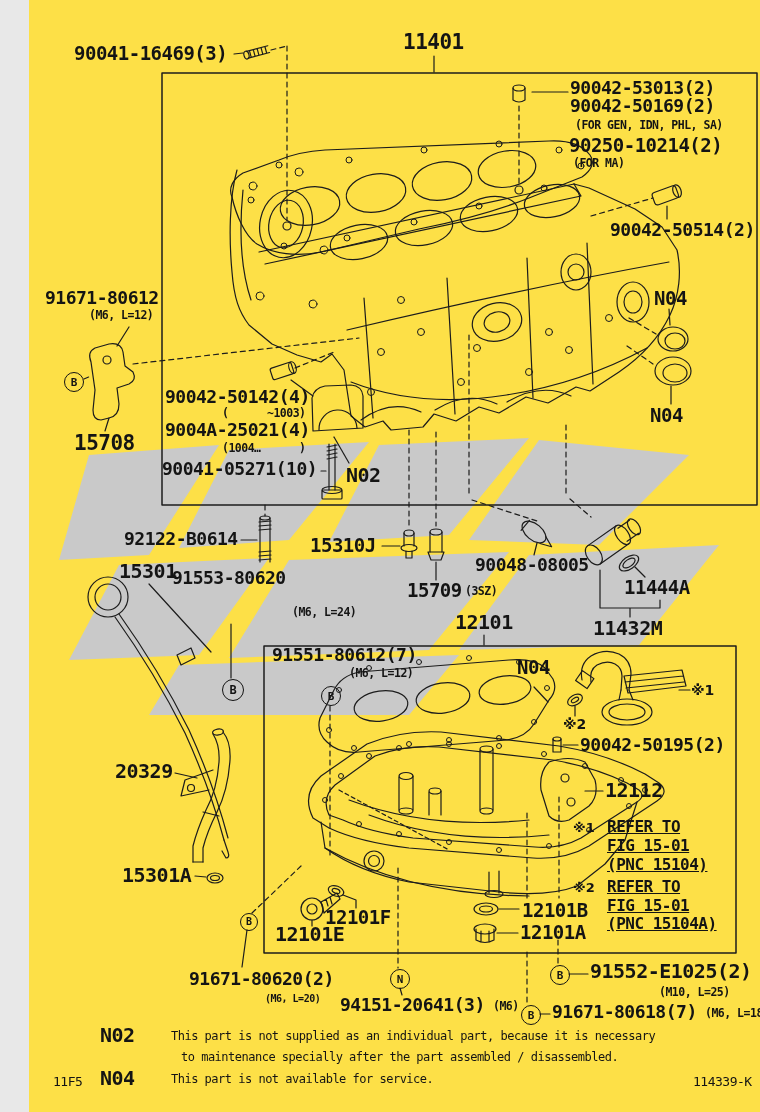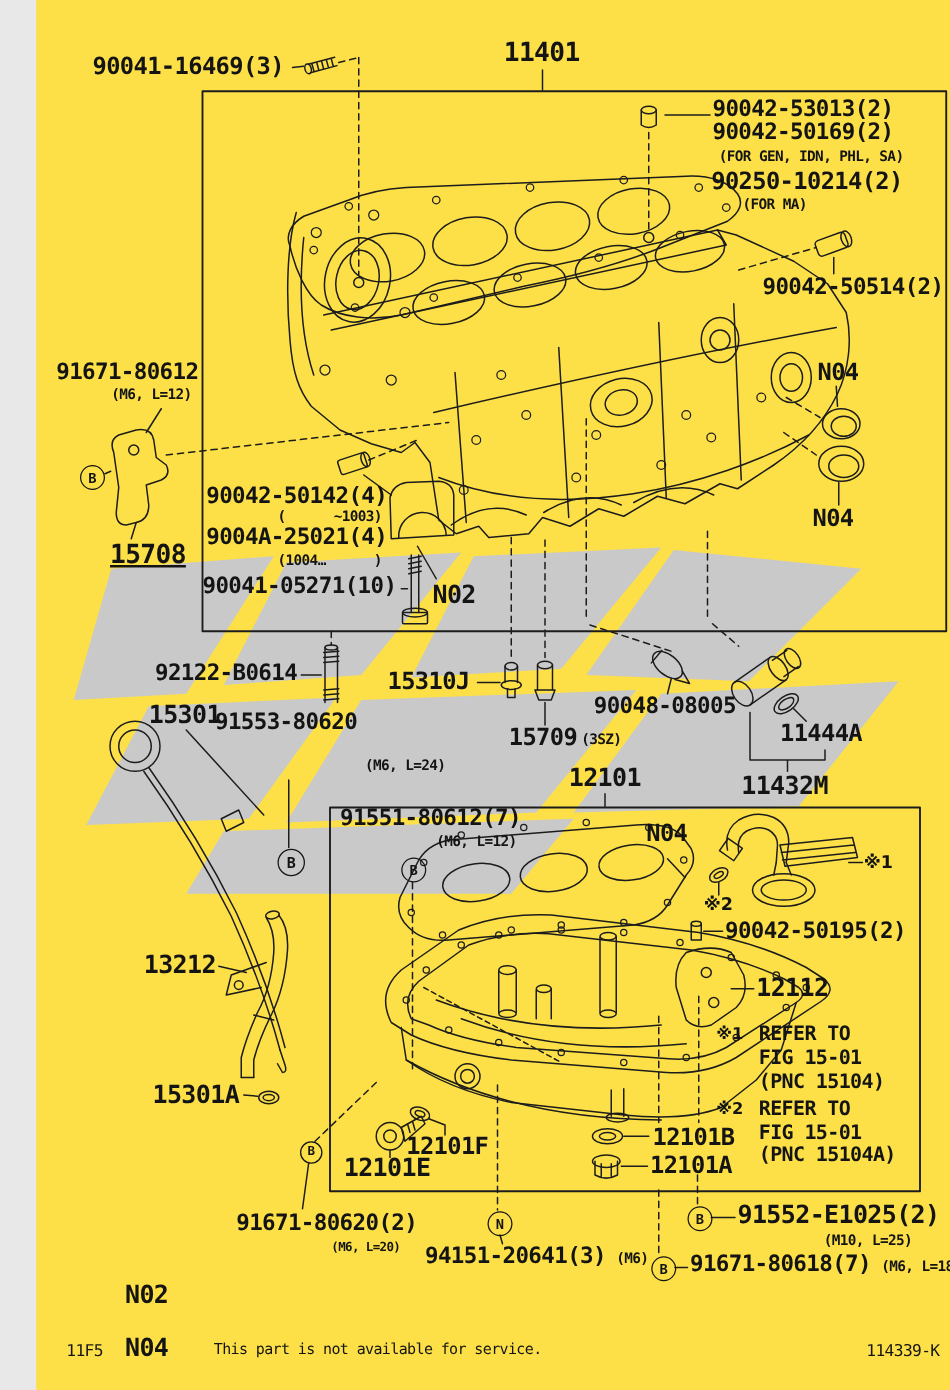--- a/index.html
+++ b/index.html
@@ -3,21 +3,21 @@
 <meta charset="utf-8">
 <style>
   html,body{margin:0;padding:0;background:#e8e8e8;}
   .canvas{position:relative;width:760px;height:1112px;background:#fde047;overflow:hidden;
           font-family:"DejaVu Sans Mono", monospace;margin-left:29px;}
   .canvas svg{position:absolute;left:0;top:0;}
   .lbl{position:absolute;color:#141414;white-space:pre;line-height:1.05;}
   .part{font-weight:bold;letter-spacing:-0.5px;}
   .small{font-weight:bold;letter-spacing:-0.5px;}
   .note{font-weight:normal;letter-spacing:-0.5px;}
-  .ref{font-weight:bold;letter-spacing:-0.5px;}
+  .ref{font-weight:bold;letter-spacing:-0.5px;text-decoration:underline;}
   .sym{font-weight:bold;font-family:"DejaVu Sans", sans-serif;}
   .circ{position:absolute;border:1.4px solid #141414;border-radius:50%;
         display:flex;align-items:center;justify-content:center;
         font-weight:bold;color:#141414;line-height:1;background:transparent;}
 </style>
 </head>
 <body>
 
 <div class="canvas" id="canvas">
 
@@ -345,27 +345,27 @@
     <path d="M 511,1014 L 521,1014"></path>
   </g>
 </svg>
 
 <div class="lbl part" style="left: 45px; top: 44px; font-size: 19px;">90041-16469(3)</div>
     <div class="lbl part" style="left: 374px; top: 31px; font-size: 21px;">11401</div>
     <div class="lbl part" style="left: 541px; top: 79px; font-size: 18px;">90042-53013(2)</div>
     <div class="lbl part" style="left: 541px; top: 97px; font-size: 18px;">90042-50169(2)</div>
     <div class="lbl small" style="left: 546px; top: 119px; font-size: 11.5px;">(FOR GEN, IDN, PHL, SA)</div>
     <div class="lbl part" style="left: 540px; top: 136px; font-size: 19px;">90250-10214(2)</div>
-    <div class="lbl small" style="left: 565px; top: 157px; font-size: 11.5px;">(FOR MA)</div>
+    <div class="lbl small" style="left: 544px; top: 157px; font-size: 11.5px;">(FOR MA)</div>
     <div class="lbl part" style="left: 581px; top: 221px; font-size: 18px;">90042-50514(2)</div>
     <div class="lbl part" style="left: 625px; top: 289px; font-size: 19px;">N04</div>
     <div class="lbl part" style="left: 621px; top: 406px; font-size: 19px;">N04</div>
     <div class="lbl part" style="left: 16px; top: 289px; font-size: 18px;">91671-80612</div>
     <div class="lbl small" style="left: 60px; top: 309px; font-size: 11.5px;">(M6, L=12)</div>
-    <div class="lbl part" style="left: 59px; top: 432px; font-size: 21px; text-decoration: underline;">15708</div>
+    <div class="lbl part" style="left: 45px; top: 432px; font-size: 21px;">15708</div>
     <div class="lbl part" style="left: 136px; top: 388px; font-size: 18px;">90042-50142(4)</div>
     <div class="lbl small" style="left: 193px; top: 407px; font-size: 11.5px;">(      ~1003)</div>
     <div class="lbl part" style="left: 136px; top: 421px; font-size: 18px;">9004A-25021(4)</div>
     <div class="lbl small" style="left: 193px; top: 442px; font-size: 11.5px;">(1004…      )</div>
     <div class="lbl part" style="left: 133px; top: 460px; font-size: 18px;">90041-05271(10)</div>
     <div class="lbl part" style="left: 317px; top: 465px; font-size: 20px;">N02</div>
     <div class="lbl part" style="left: 95px; top: 530px; font-size: 18px;">92122-B0614</div>
     <div class="lbl part" style="left: 281px; top: 536px; font-size: 19px;">15310J</div>
     <div class="lbl part" style="left: 446px; top: 556px; font-size: 18px;">90048-08005</div>
     <div class="lbl part" style="left: 378px; top: 581px; font-size: 19px;">15709</div>
@@ -384,35 +384,37 @@
     <div class="lbl part" style="left: 551px; top: 736px; font-size: 18px;">90042-50195(2)</div>
     <div class="lbl part" style="left: 576px; top: 780px; font-size: 20px;">12112</div>
     <div class="lbl sym" style="left: 544px; top: 821px; font-size: 13px;">※1</div>
     <div class="lbl ref" style="left: 578px; top: 819px; font-size: 16px;">REFER TO</div>
     <div class="lbl ref" style="left: 578px; top: 838px; font-size: 16px;">FIG 15-01</div>
     <div class="lbl ref" style="left: 578px; top: 857px; font-size: 16px;">(PNC 15104)</div>
     <div class="lbl sym" style="left: 544px; top: 881px; font-size: 13px;">※2</div>
     <div class="lbl ref" style="left: 578px; top: 879px; font-size: 16px;">REFER TO</div>
     <div class="lbl ref" style="left: 578px; top: 898px; font-size: 16px;">FIG 15-01</div>
     <div class="lbl ref" style="left: 578px; top: 916px; font-size: 16px;">(PNC 15104A)</div>
-    <div class="lbl part" style="left: 86px; top: 761px; font-size: 20px;">13212</div>
+    <div class="lbl part" style="left: 86px; top: 761px; font-size: 20px;">20329</div>
     <div class="lbl part" style="left: 93px; top: 865px; font-size: 20px;">15301A</div>
     <div class="lbl part" style="left: 296px; top: 908px; font-size: 19px;">12101F</div>
     <div class="lbl part" style="left: 246px; top: 924px; font-size: 20px;">12101E</div>
     <div class="lbl part" style="left: 493px; top: 901px; font-size: 19px;">12101B</div>
     <div class="lbl part" style="left: 491px; top: 923px; font-size: 19px;">12101A</div>
     <div class="lbl part" style="left: 561px; top: 961px; font-size: 20px;">91552-E1025(2)</div>
     <div class="lbl small" style="left: 630px; top: 986px; font-size: 11.5px;">(M10, L=25)</div>
     <div class="lbl part" style="left: 160px; top: 970px; font-size: 18px;">91671-80620(2)</div>
     <div class="lbl small" style="left: 236px; top: 994px; font-size: 10px;">(M6, L=20)</div>
     <div class="lbl part" style="left: 311px; top: 996px; font-size: 18px;">94151-20641(3)</div>
     <div class="lbl small" style="left: 464px; top: 1000px; font-size: 11.5px; text-align: right;">(M6)</div>
     <div class="lbl part" style="left: 523px; top: 1003px; font-size: 18px;">91671-80618(7)</div>
     <div class="lbl small" style="left: 676px; top: 1007px; font-size: 11.5px;">(M6, L=18)</div>
     <div class="lbl part" style="left: 71px; top: 1025px; font-size: 20px;">N02</div>
+    <div class="lbl note" style="left: 142px; top: 1030px; font-size: 12px;">This part is not supplied as an individual part, because it is necessary</div>
+    <div class="lbl note" style="left: 152px; top: 1051px; font-size: 12px;">to maintenance specially after the part assembled / disassembled.</div>
     <div class="lbl part" style="left: 71px; top: 1068px; font-size: 20px;">N04</div>
     <div class="lbl note" style="left: 142px; top: 1073px; font-size: 12px;">This part is not available for service.</div>
     <div class="lbl note" style="left: 24px; top: 1075px; font-size: 13px;">11F5</div>
     <div class="lbl note" style="left: 664px; top: 1075px; font-size: 13px;">114339-K</div>
     <div class="circ" style="left: 35px; top: 372px; width: 18px; height: 18px; font-size: 11px;">B</div>
     <div class="circ" style="left: 193px; top: 679px; width: 20px; height: 20px; font-size: 12px;">B</div>
     <div class="circ" style="left: 292px; top: 686px; width: 18px; height: 18px; font-size: 11px;">B</div>
     <div class="circ" style="left: 211px; top: 913px; width: 16px; height: 16px; font-size: 10px;">B</div>
     <div class="circ" style="left: 521px; top: 965px; width: 18px; height: 18px; font-size: 11px;">B</div>
     <div class="circ" style="left: 492px; top: 1005px; width: 18px; height: 18px; font-size: 11px;">B</div>

